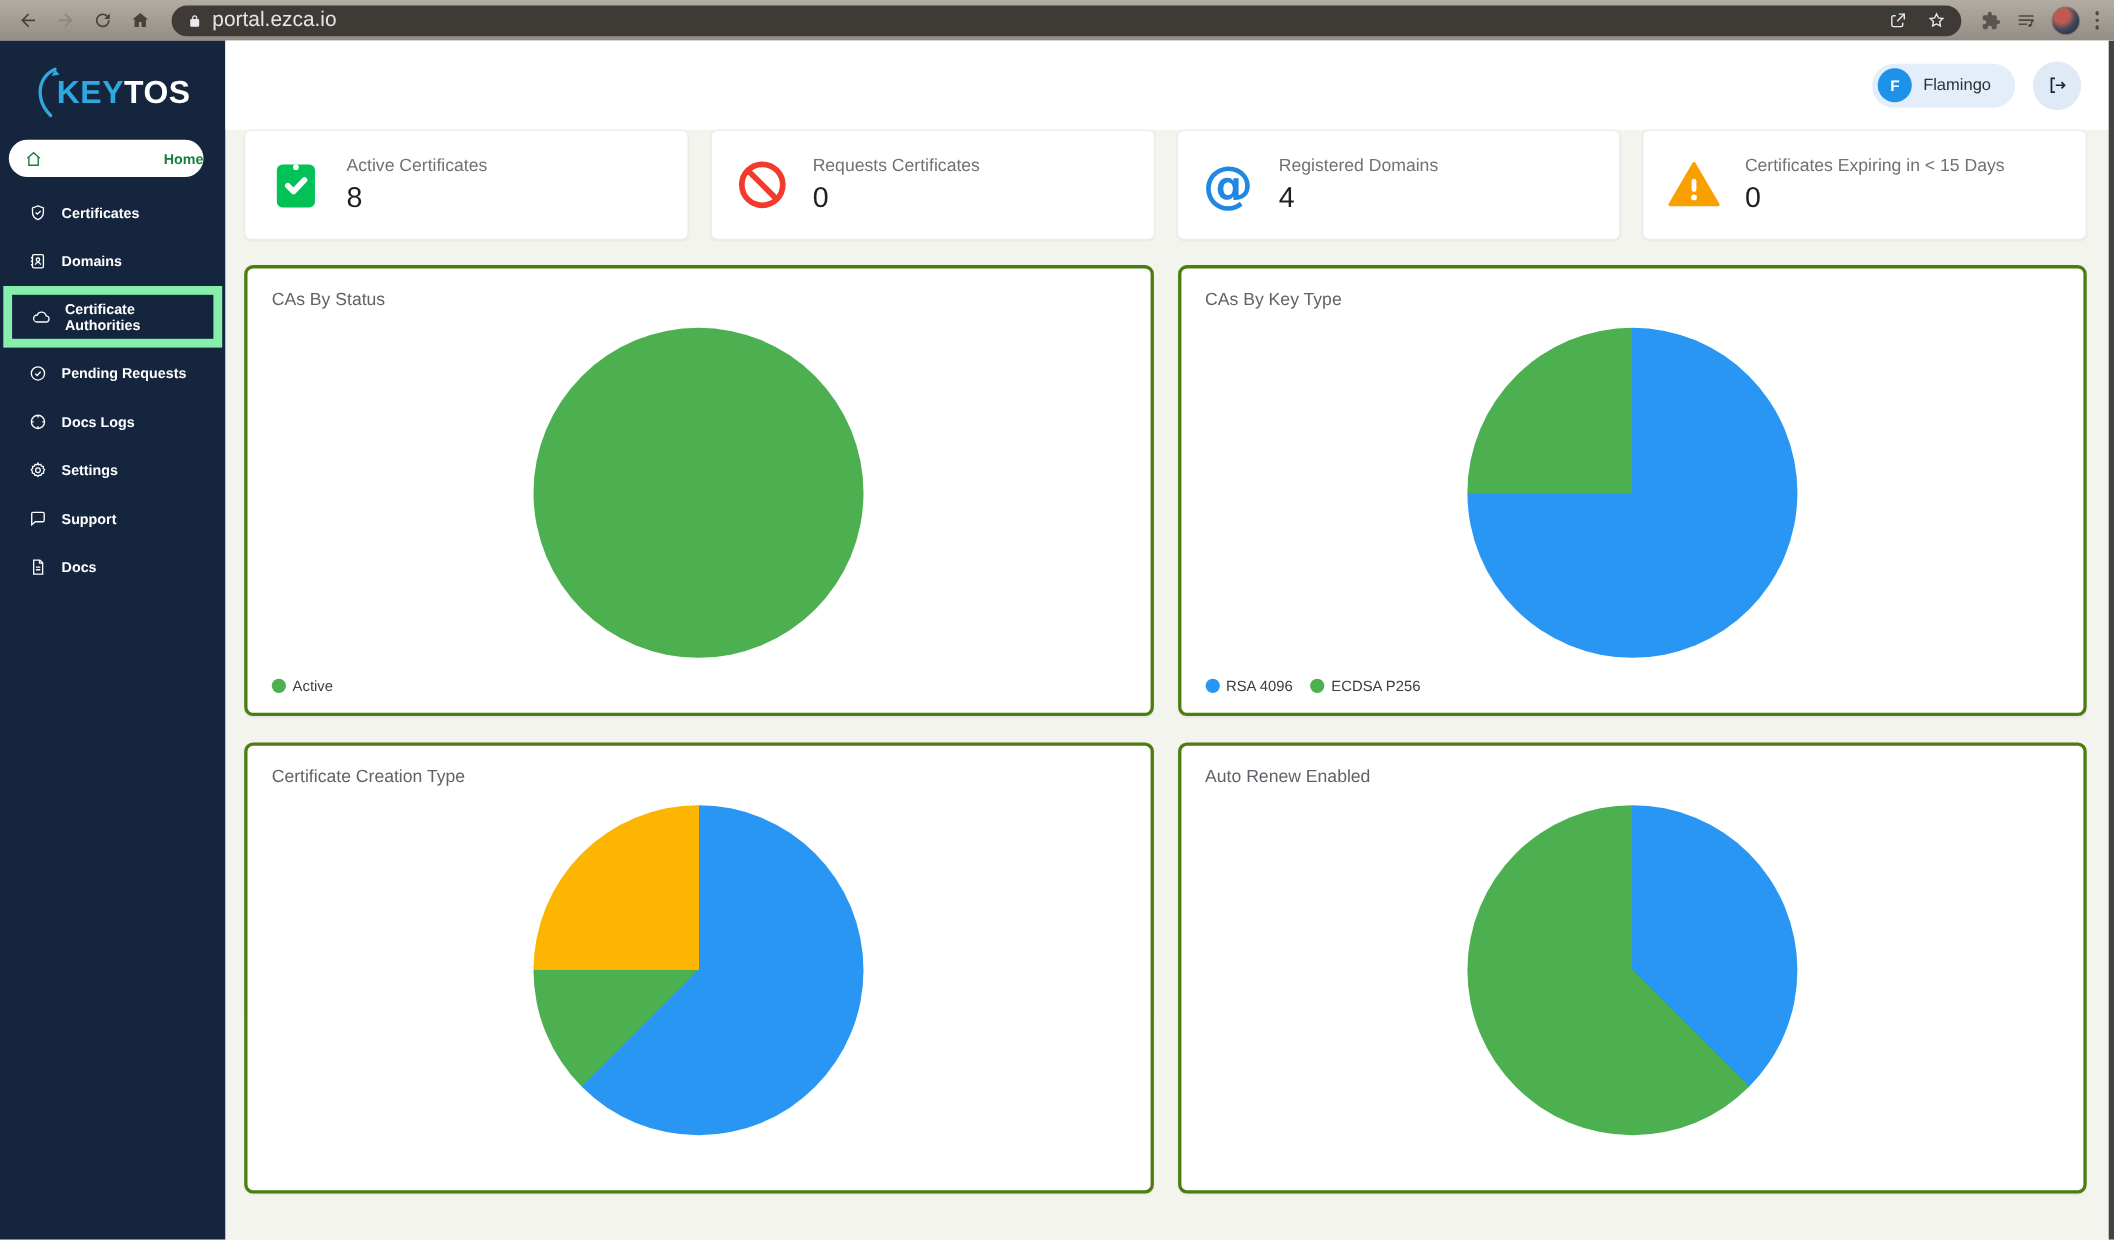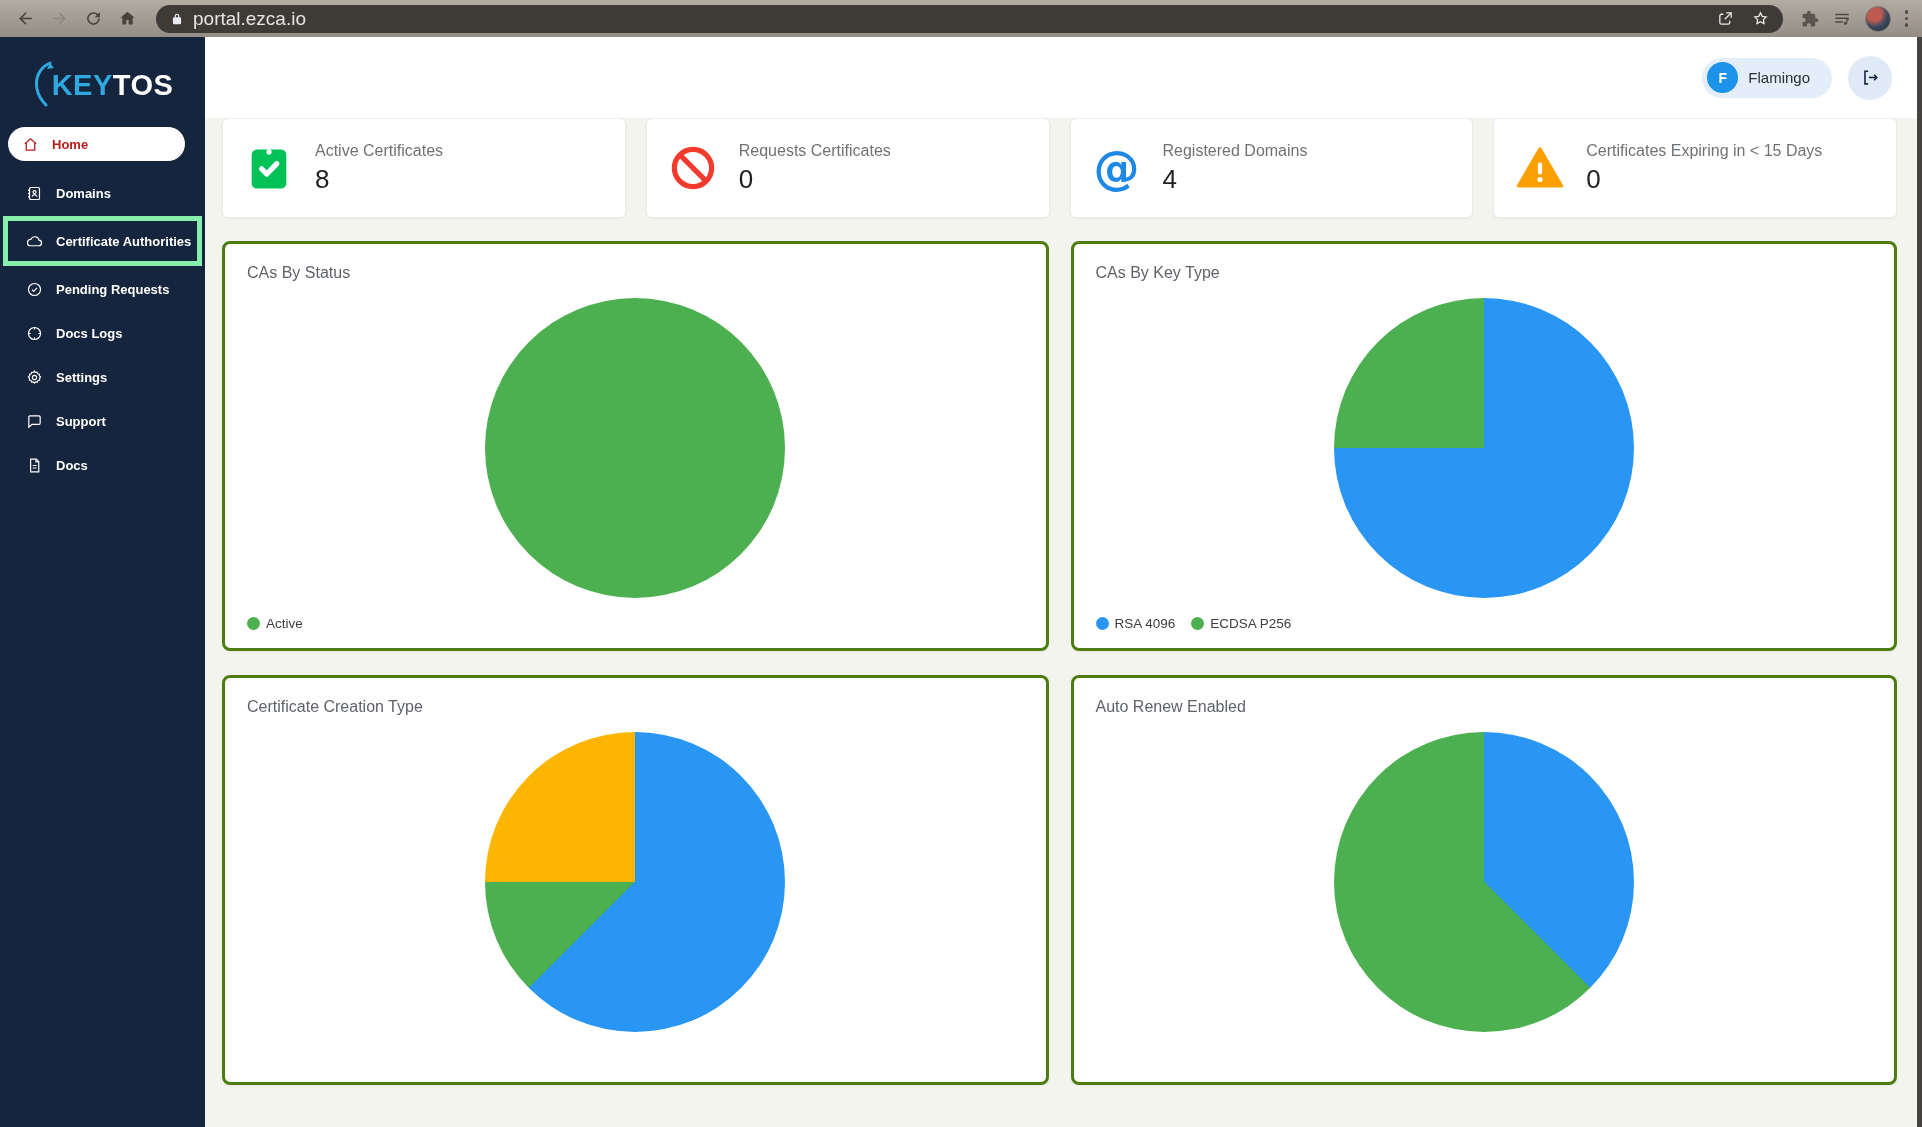--- a/index.html
+++ b/index.html
@@ -33,23 +33,23 @@
   
   .sidebar { width:205px; background:#16253e; flex:0 0 auto; display:flex; flex-direction:column; }
   .logo { display:flex; align-items:center; justify-content:center; margin:20px 0 14px 0; height:56px; position:relative; }
   .logo-swoosh { width:22px; height:48px; margin-right:-2px; }
   .logo-text { font-size:29px; font-weight:700; letter-spacing:.5px; }
   .logo-key { color:#2fa8e0; } .logo-tos { color:#ffffff; }
   .nav { display:flex; flex-direction:column; }
   .nav-item { height:44px; display:flex; align-items:center; gap:13px; padding-left:26px;
     color:#ffffff; font-size:13px; font-weight:700; cursor:pointer; }
   .nav-item svg { width:17px; height:17px; flex:0 0 auto; }
-  .nav-item.home-pill { height:34px; background:#ffffff; color:#b91c1c; border-radius:17px;
-    margin:0 20px 10px 8px; padding-left:14px; font-weight:700; }
-  .annotated-wrap { border:5px solid #86efac; margin:1px 3px; }
+  .nav-item.home-pill { height:34px; background:#ffffff; color:#15803d; border-radius:17px;
+    margin:0 20px 10px 8px; padding-left:14px; font-weight:700;justify-content:space-between; }
+  .annotated-wrap { border:8px solid #86efac; margin:1px 3px; }
   .annotated-wrap .nav-item { height:40px; padding-left:18px; }
 
   
   .main { flex:1; display:flex; flex-direction:column; background:#F4F4EF; min-width:0; }
   .main-header { height:81px; background:#ffffff; display:flex; align-items:center;
     justify-content:flex-end; padding-right:30px; gap:16px; flex:0 0 auto; }
   .user-chip { height:40px; background:#e3eefa; border-radius:20px; display:flex; align-items:center;
     gap:10px; padding:0 22px 0 5px; cursor:pointer; }
   .user-avatar { width:31px; height:31px; border-radius:50%; background:#1c92e8; color:#fff;
     font-size:14px; font-weight:700; display:flex; align-items:center; justify-content:center; }
@@ -152,20 +152,27 @@
 
     <div class="nav">
       <div class="nav-item home-pill">
         <svg viewBox="0 0 24 24" fill="none" stroke="currentColor" stroke-width="1.8">
           <path d="M4 11l8-7 8 7"></path>
             <path d="M6 9.5V20h12V9.5"></path>
         </svg>
         <span>Home</span>
       </div>
 
+      <div class="nav-item">
+        <svg viewBox="0 0 24 24" fill="none" stroke="currentColor" stroke-width="1.7">
+          <path d="M12 3l7 2.6V11c0 4.6-3 8.4-7 9.6-4-1.2-7-5-7-9.6V5.6z"></path>
+            <path d="M9 11.5l2.2 2.2L15.5 9.5"></path>
+        </svg>
+        <span>Certificates</span>
+      </div>
 
       <div class="nav-item">
         <svg viewBox="0 0 24 24" fill="none" stroke="currentColor" stroke-width="1.7">
           <rect x="5" y="3.5" width="14" height="17" rx="1.8"></rect>
             <circle cx="12" cy="10" r="2.2"></circle>
             <path d="M8.5 16.5c.6-2 2-3 3.5-3s2.9 1 3.5 3"></path>
             <path d="M3 7.5h2M3 12h2M3 16.5h2" stroke-width="2"></path>
         </svg>
         <span>Domains</span>
       </div>

